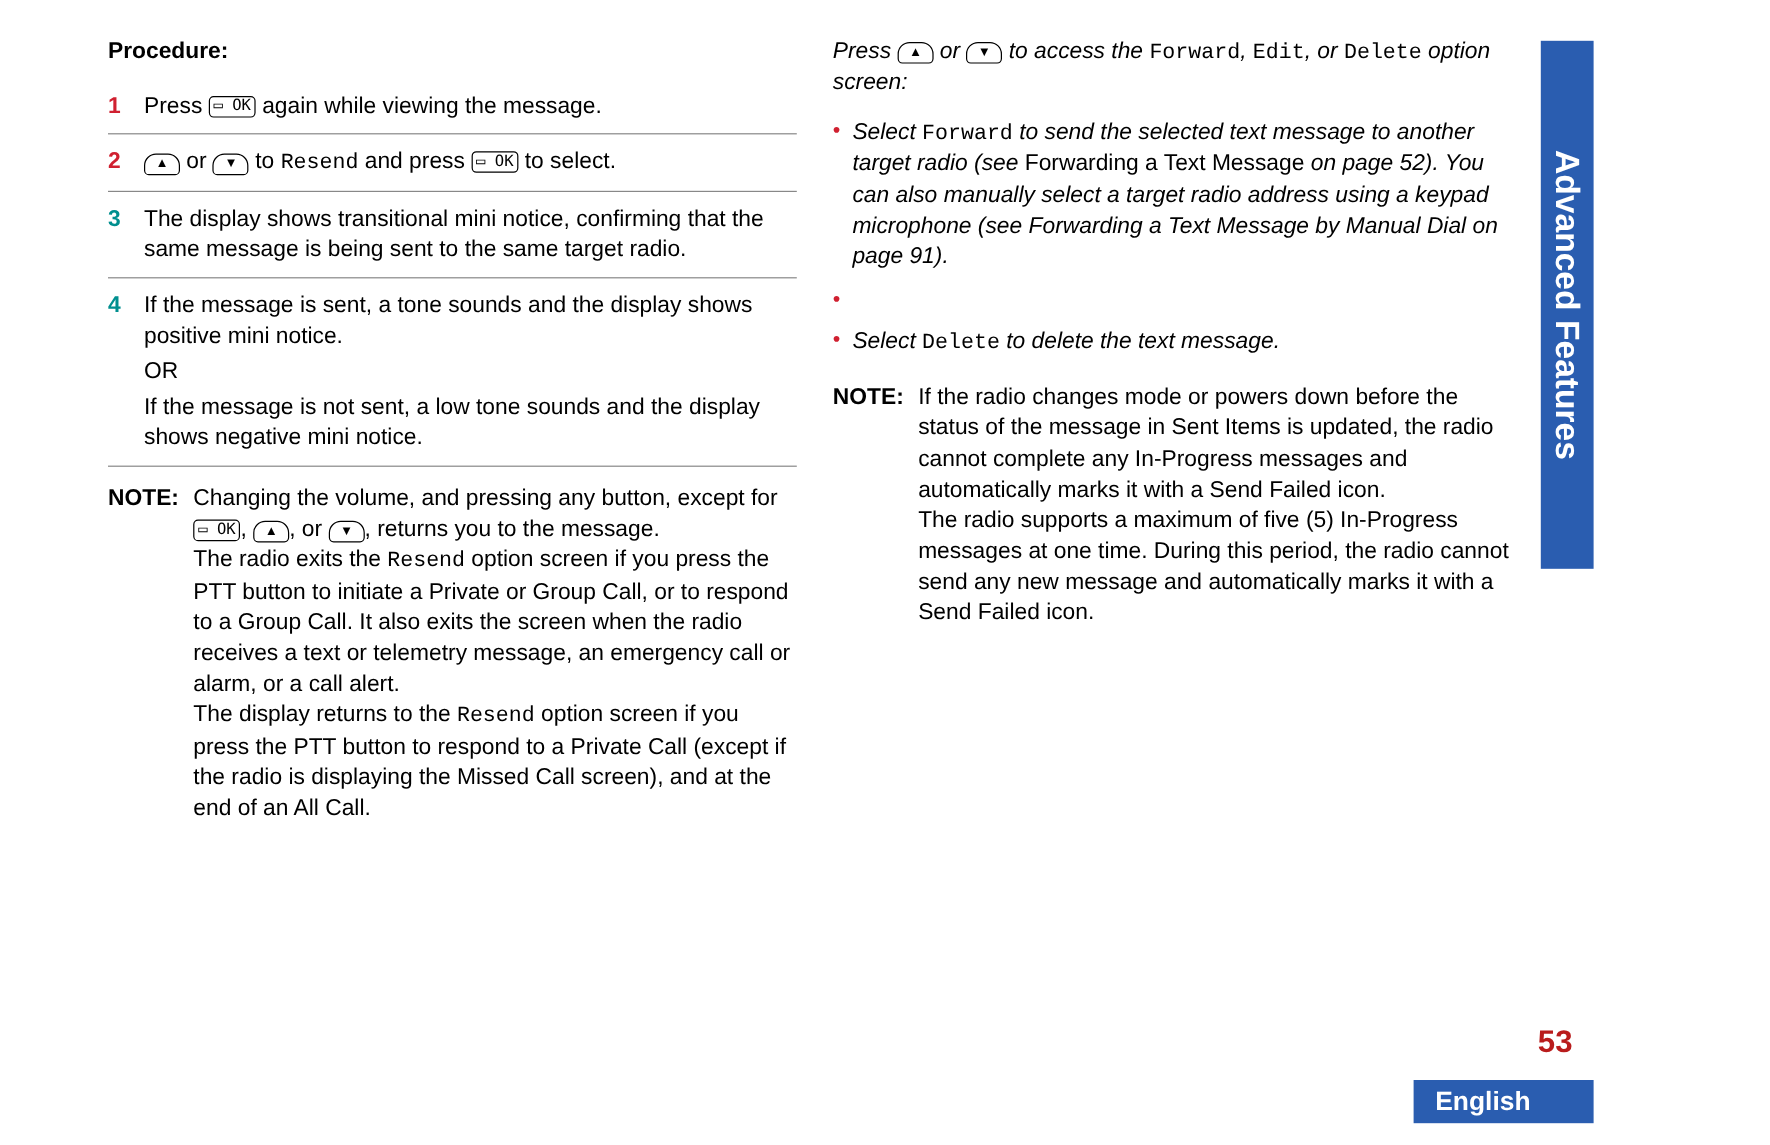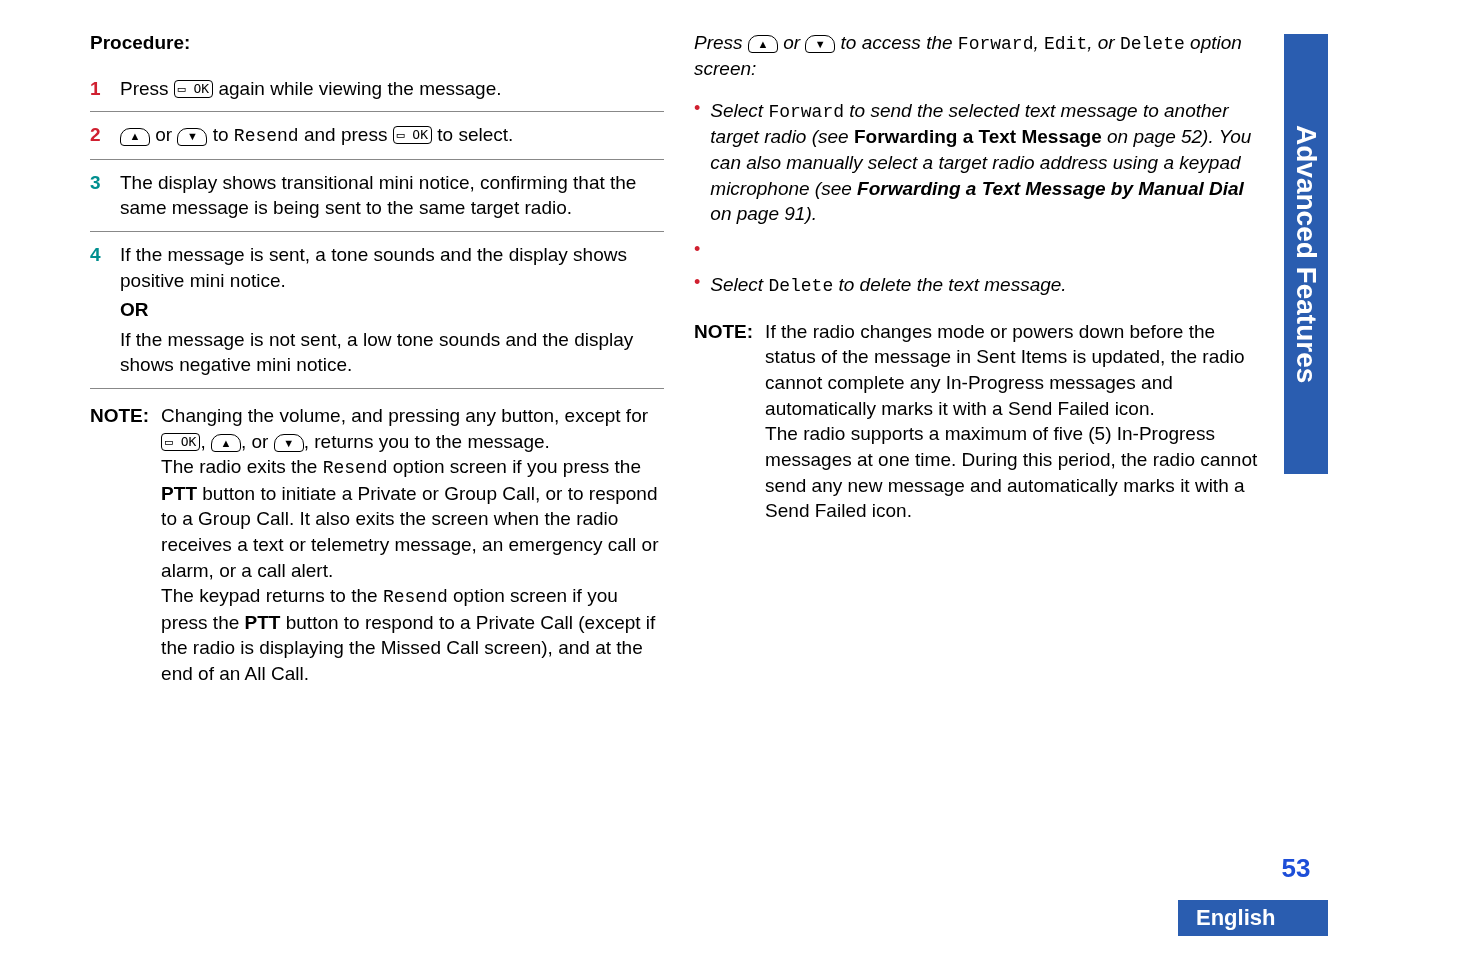--- a/index.html
+++ b/index.html
@@ -16,30 +16,30 @@
   ol.steps .n2 { color: #d02030; }
   ol.steps .n3 { color: #008f8f; }
   ol.steps .n4 { color: #008f8f; }
   .sep-after { border-bottom: 1px solid #888; }
   .iconbtn { display: inline-block; border: 1.5px solid #000; border-radius: 4px; padding: 0 3px; font-size: 13px; line-height: 16px; vertical-align: 2px; font-family: monospace; }
   .ovalbtn { display: inline-flex; align-items: center; justify-content: center; width: 30px; height: 18px; border: 1.5px solid #000; border-radius: 10px 10px 4px 4px/10px 10px 4px 4px; font-size: 11px; vertical-align: 1px; }
   .ovalbtn.up::after { content: "▲"; }
   .ovalbtn.down::after { content: "▼"; }
   .lcd { font-family: "Courier New", monospace; font-size: 18px; letter-spacing: 0px; }
   .italic { font-style: italic; }
-  .bold { font-weight: bold; }
+  .bold { font-weight: normal; }
   .note-block { display: flex; gap: 12px; margin-top: 14px; }
   .note-label { font-weight: bold; flex-shrink: 0; }
   .note-body p + p { }
   .bullets { list-style: none; padding: 0; margin: 0 0 14px 0; }
   .bullets > li { display: flex; gap: 10px; padding: 6px 0; }
   .bullets .dot { color: #d02030; font-size: 18px; line-height: 1.2; }
   .side-tab { position: absolute; right: 0; top: 34px; width: 44px; height: 440px; background: #2a5db0; color: #fff; display: flex; align-items: center; justify-content: center; }
   .side-tab span { writing-mode: vertical-rl; font-size: 28px; font-weight: bold; font-family: Arial, sans-serif; }
-  .page-num { position: absolute; right: 10px; bottom: 70px; width: 44px; text-align: center; color: #1d4ed8; font-weight: bold; font-size: 26px; }
+  .page-num { position: absolute; right: 10px; bottom: 70px; width: 44px; text-align: center; color: #b91c1c; font-weight: bold; font-size: 26px; }
   .lang-tab { position: absolute; right: 0; bottom: 18px; width: 150px; height: 36px; background: #2a5db0; color: #fff; font-weight: bold; font-size: 22px; display: flex; align-items: center; padding-left: 18px; }
   .col p { margin-bottom: 0; }
   .step-body p + p { margin-top: 4px; }
   .mt10 { margin-top: 10px; }
 </style>
 </head>
 <body>
 
 <div class="page">
   <div class="columns">
@@ -78,21 +78,21 @@
       <div class="note-block">
         <div class="note-label">NOTE:</div>
         <div class="note-body">
           <p>
             <span>Changing the volume, and pressing any button, except for </span><span class="iconbtn">▭ OK</span><span>, </span><span class="ovalbtn up"></span><span>, or </span><span class="ovalbtn down"></span><span>, returns you to the message.</span>
           </p>
           <p>
             <span>The radio exits the </span><span class="lcd">Resend</span><span> option screen if you press the </span><span class="bold">PTT</span><span> button to initiate a Private or Group Call, or to respond to a Group Call. It also exits the screen when the radio receives a text or telemetry message, an emergency call or alarm, or a call alert.</span>
           </p>
           <p>
-            <span>The keypad returns to the </span><span class="lcd">Resend</span><span> option screen if you press the </span><span class="bold">PTT</span><span> button to respond to a Private Call (except if the radio is displaying the Missed Call screen), and at the end of an All Call.</span>
+            <span>The display returns to the </span><span class="lcd">Resend</span><span> option screen if you press the </span><span class="bold">PTT</span><span> button to respond to a Private Call (except if the radio is displaying the Missed Call screen), and at the end of an All Call.</span>
           </p>
         </div>
       </div>
     </div>
 
     <div class="col">
       <p class="italic">
         <span>Press </span><span class="ovalbtn up" style="font-style:normal"></span><span> or </span><span class="ovalbtn down" style="font-style:normal"></span><span> to access the </span><span class="lcd" style="font-style:normal">Forward</span><span>, </span><span class="lcd" style="font-style:normal">Edit</span><span>, or </span><span class="lcd" style="font-style:normal">Delete</span><span> option screen:</span>
       </p>
 

